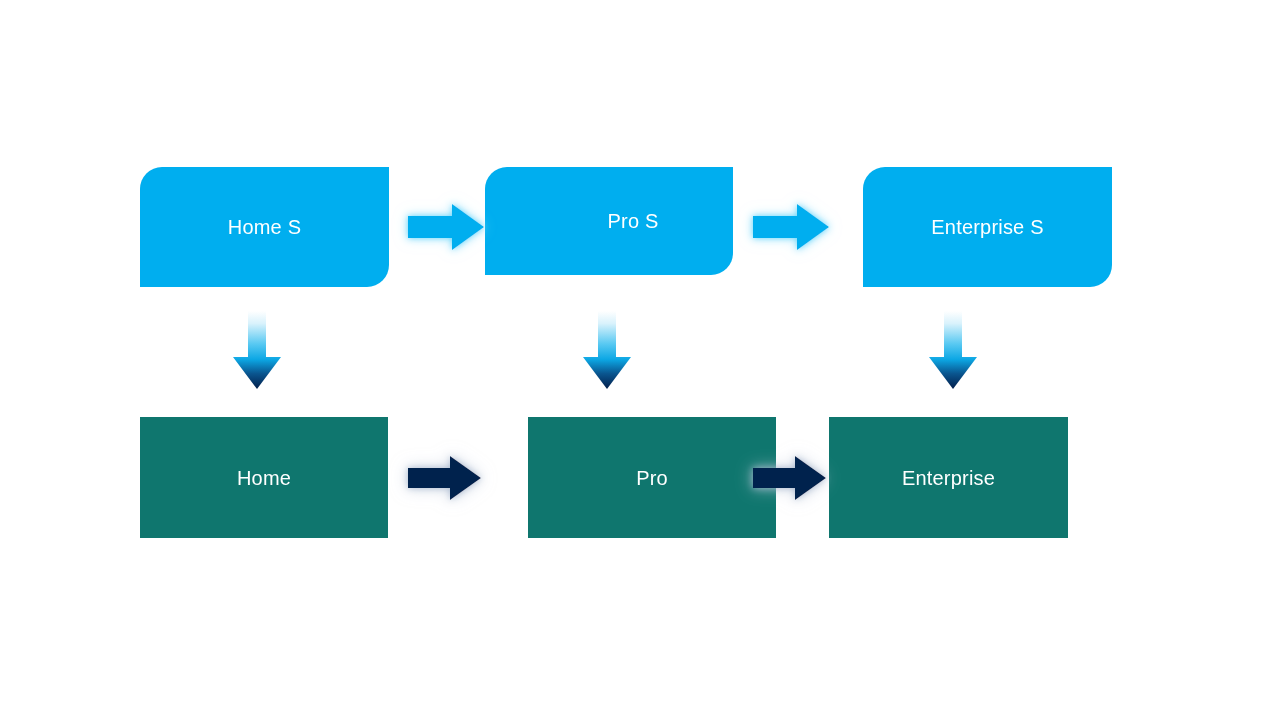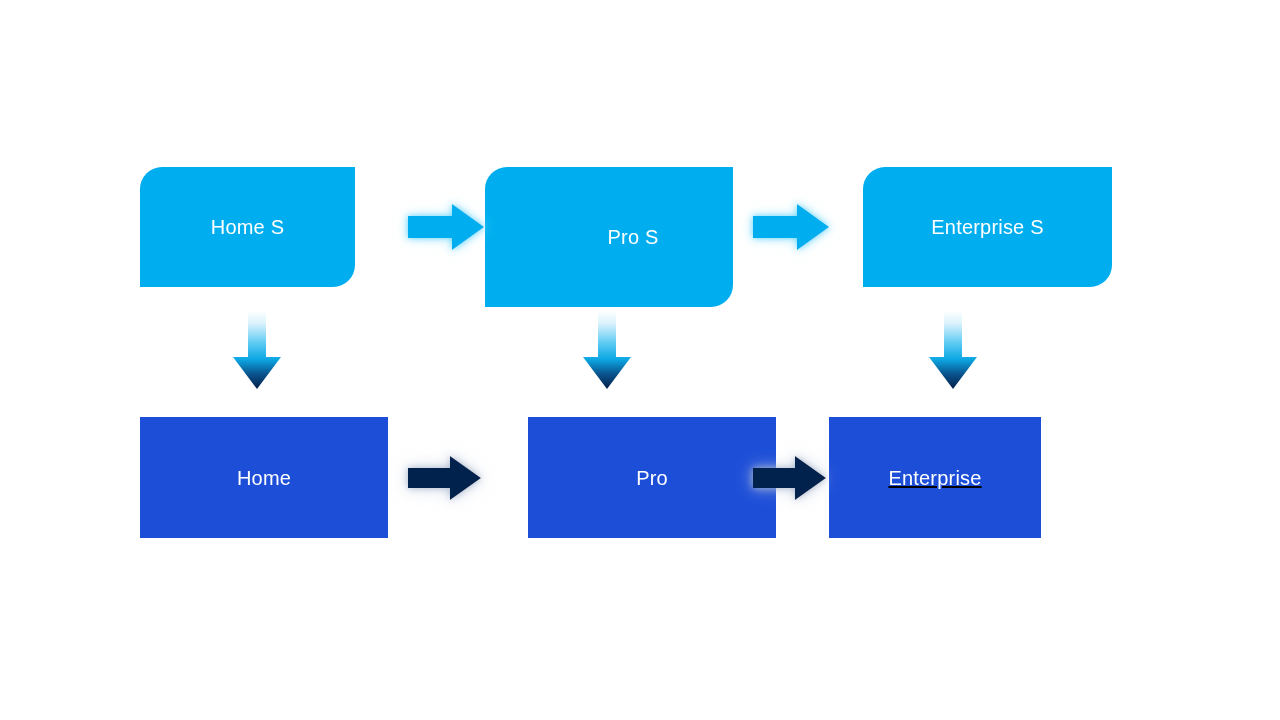--- a/index.html
+++ b/index.html
@@ -41,21 +41,21 @@
     font-family: "Liberation Sans", sans-serif;
   }
 
   
   .node-top {
     background: #00AEEF;
     border-radius: 22px 0 22px 0;
   }
   
   .node-bottom {
-    background: #1d4ed8;
+    background: #0f766e;
     border-radius: 0;
   }
 
   
   .arrow {
     position: absolute;
     pointer-events: none;
   }
   .arrow svg {
     display: block;
@@ -85,25 +85,25 @@
         <feDropShadow dx="0" dy="0" stdDeviation="6" flood-color="#9BE4FC" flood-opacity="0.55"></feDropShadow>
       </filter>
 
       <filter id="glowGray" x="-70%" y="-70%" width="240%" height="240%">
         <feDropShadow dx="0" dy="0" stdDeviation="3.5" flood-color="#9FB0C8" flood-opacity="0.85"></feDropShadow>
         <feDropShadow dx="0" dy="0" stdDeviation="7.5" flood-color="#C3CEDE" flood-opacity="0.6"></feDropShadow>
       </filter>
     </defs>
   </svg>
 
-  <div class="node node-top" style="left:140px; top:167px; width:215px; height:120px;">
+  <div class="node node-top" style="left:140px; top:167px; width:249px; height:120px;">
     <span class="node-label">Home S</span>
   </div>
 
-  <div class="node node-top" style="left:485px; top:167px; width:248px; height:140px;padding-left:48px;">
+  <div class="node node-top" style="left:485px; top:167px; width:248px; height:108px;padding-left:48px;">
     <span class="node-label">Pro S</span>
   </div>
 
   <div class="node node-top" style="left:829px; top:167px; width:249px; height:120px;margin-left:34px;">
     <span class="node-label">Enterprise S</span>
   </div>
 
   <div class="arrow" style="left:406px; top:202px;">
     <svg width="80" height="50" viewBox="0 0 80 50">
       <path filter="url(#glowCyan)" fill="#00AEEF" d="M2,14 L46,14 L46,2 L78,25 L46,48 L46,36 L2,36 Z"></path>
@@ -135,21 +135,21 @@
   </div>
 
   <div class="node node-bottom" style="left:140px; top:417px; width:248px; height:121px;">
     <span class="node-label">Home</span>
   </div>
 
   <div class="node node-bottom" style="left:485px; top:417px; width:248px; height:121px;margin-left:43px;">
     <span class="node-label">Pro</span>
   </div>
 
-  <div class="node node-bottom" style="left:829px; top:417px; width:212px; height:121px;text-decoration:underline;">
+  <div class="node node-bottom" style="left:829px; top:417px; width:239px; height:121px;">
     <span class="node-label">Enterprise</span>
   </div>
 
   <div class="arrow" style="left:404px; top:453px;">
     <svg width="80" height="50" viewBox="0 0 80 50">
       <path filter="url(#glowGray)" fill="#06204E" d="M4,15 L46,15 L46,3 L77,25 L46,47 L46,35 L4,35 Z"></path>
     </svg>
   </div>
 
   <div class="arrow" style="left:749px; top:453px;">

